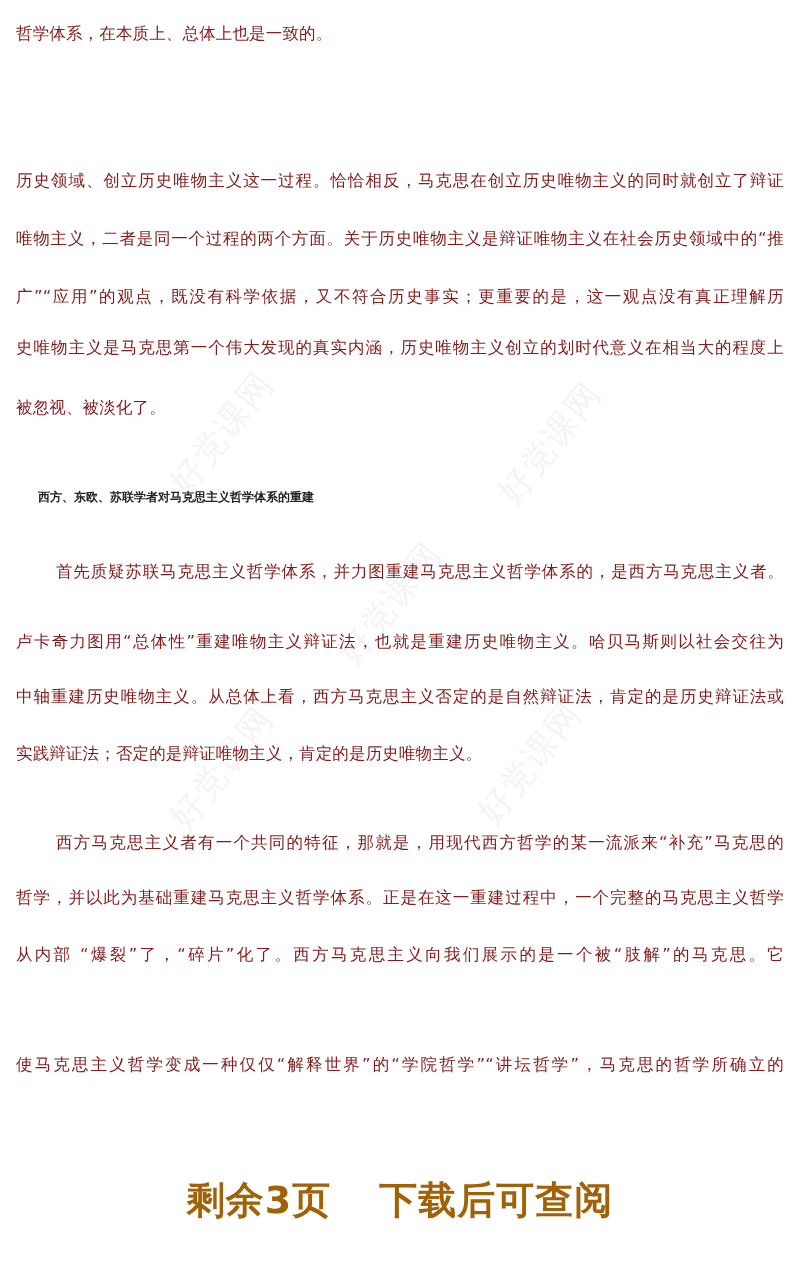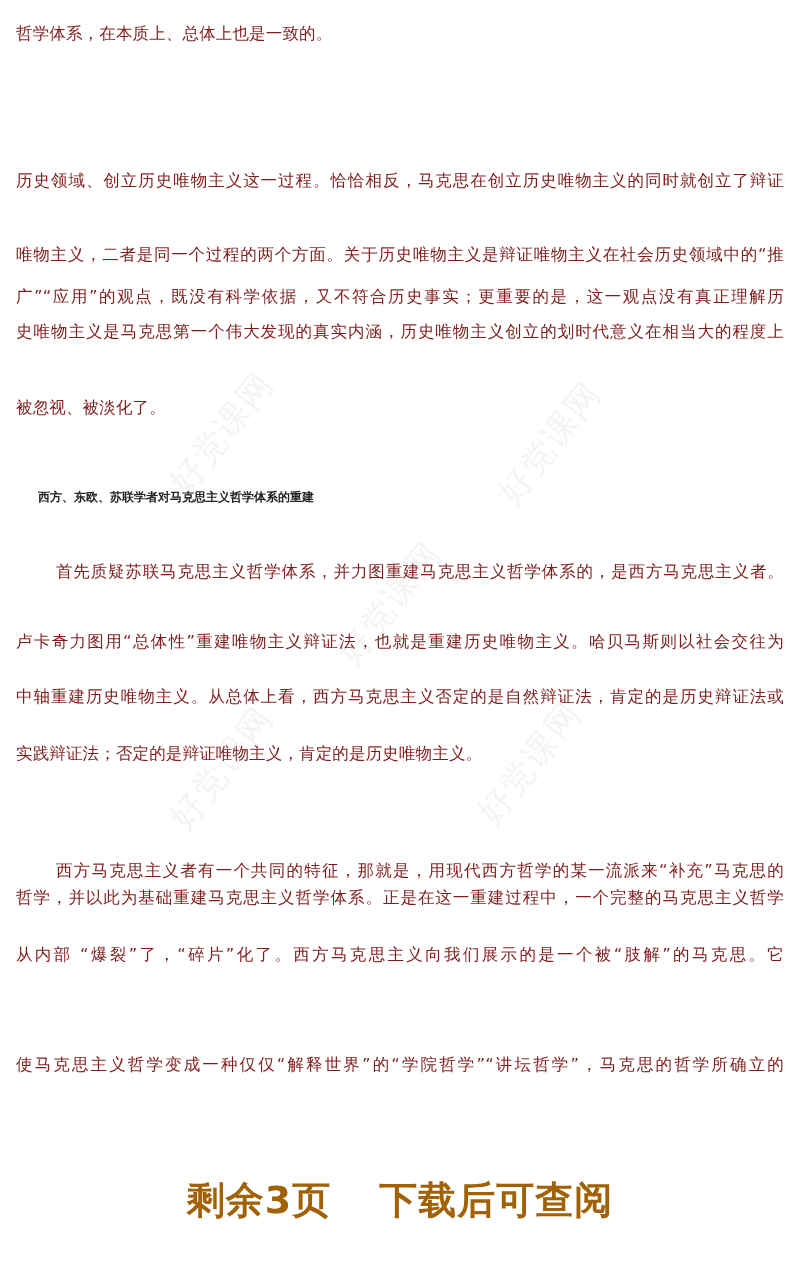--- a/index.html
+++ b/index.html
@@ -27,33 +27,33 @@
 
   <div class="watermark" style="left:150px; top:410px;">好党课网</div>
   <div class="watermark" style="left:478px; top:420px;">好党课网</div>
   <div class="watermark" style="left:318px; top:580px;">好党课网</div>
   <div class="watermark" style="left:150px; top:745px;">好党课网</div>
   <div class="watermark" style="left:458px; top:740px;">好党课网</div>
 
   <div class="line" style="top:23px;">哲学体系，在本质上、总体上也是一致的。</div>
 
   <div class="line justify" style="top:170px;">历史领域、创立历史唯物主义这一过程。恰恰相反，马克思在创立历史唯物主义的同时就创立了辩证</div>
-  <div class="line justify" style="top:228px;margin-top:16px;">唯物主义，二者是同一个过程的两个方面。关于历史唯物主义是辩证唯物主义在社会历史领域中的“推</div>
+  <div class="line justify" style="top:228px;">唯物主义，二者是同一个过程的两个方面。关于历史唯物主义是辩证唯物主义在社会历史领域中的“推</div>
   <div class="line justify" style="top:286px;">广”“应用”的观点，既没有科学依据，又不符合历史事实；更重要的是，这一观点没有真正理解历</div>
-  <div class="line justify" style="top:321px;">史唯物主义是马克思第一个伟大发现的真实内涵，历史唯物主义创立的划时代意义在相当大的程度上</div>
+  <div class="line justify" style="top:337px;">史唯物主义是马克思第一个伟大发现的真实内涵，历史唯物主义创立的划时代意义在相当大的程度上</div>
   <div class="line" style="top:397px;font-family:Liberation Serif, serif;">被忽视、被淡化了。</div>
 
   <div class="heading" style="top:486px;">西方、东欧、苏联学者对马克思主义哲学体系的重建</div>
 
   <div class="line indent justify" style="top:561px;">首先质疑苏联马克思主义哲学体系，并力图重建马克思主义哲学体系的，是西方马克思主义者。</div>
   <div class="line justify" style="top:631px;">卢卡奇力图用“总体性”重建唯物主义辩证法，也就是重建历史唯物主义。哈贝马斯则以社会交往为</div>
   <div class="line justify" style="top:686px;">中轴重建历史唯物主义。从总体上看，西方马克思主义否定的是自然辩证法，肯定的是历史辩证法或</div>
   <div class="line" style="top:743px;">实践辩证法；否定的是辩证唯物主义，肯定的是历史唯物主义。</div>
 
-  <div class="line indent justify" style="top:832px;margin-top:28px;">西方马克思主义者有一个共同的特征，那就是，用现代西方哲学的某一流派来“补充”马克思的</div>
+  <div class="line indent justify" style="top:832px;">西方马克思主义者有一个共同的特征，那就是，用现代西方哲学的某一流派来“补充”马克思的</div>
   <div class="line justify" style="top:887px;">哲学，并以此为基础重建马克思主义哲学体系。正是在这一重建过程中，一个完整的马克思主义哲学</div>
   <div class="line justify" style="top:944px;">从内部 “爆裂”了，“碎片”化了。西方马克思主义向我们展示的是一个被“肢解”的马克思。它</div>
   <div class="line justify" style="top:1054px;">使马克思主义哲学变成一种仅仅“解释世界”的“学院哲学”“讲坛哲学”，马克思的哲学所确立的</div>
 
   <div class="more">
     <span>剩余3页</span><span class="gap"></span><span>下载后可查阅</span>
   </div>
 </div>
 
 </body></html>

